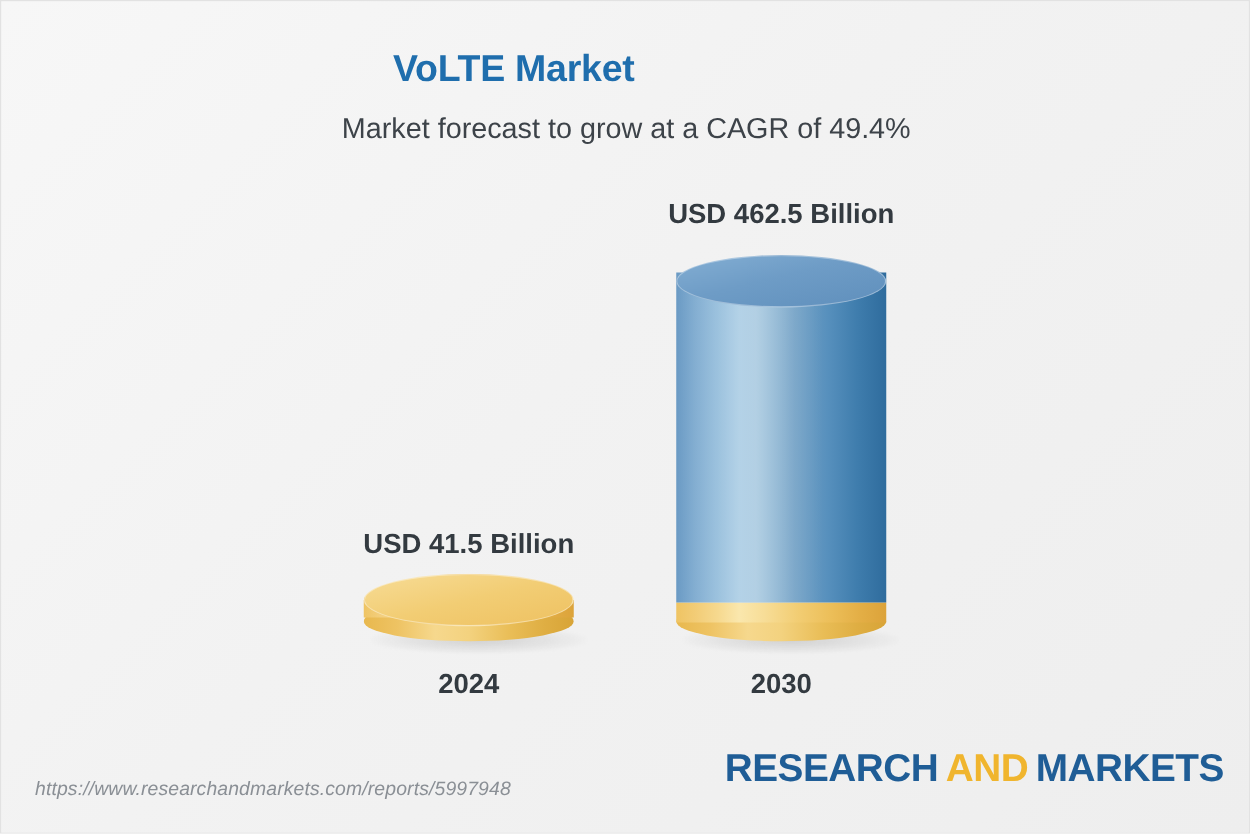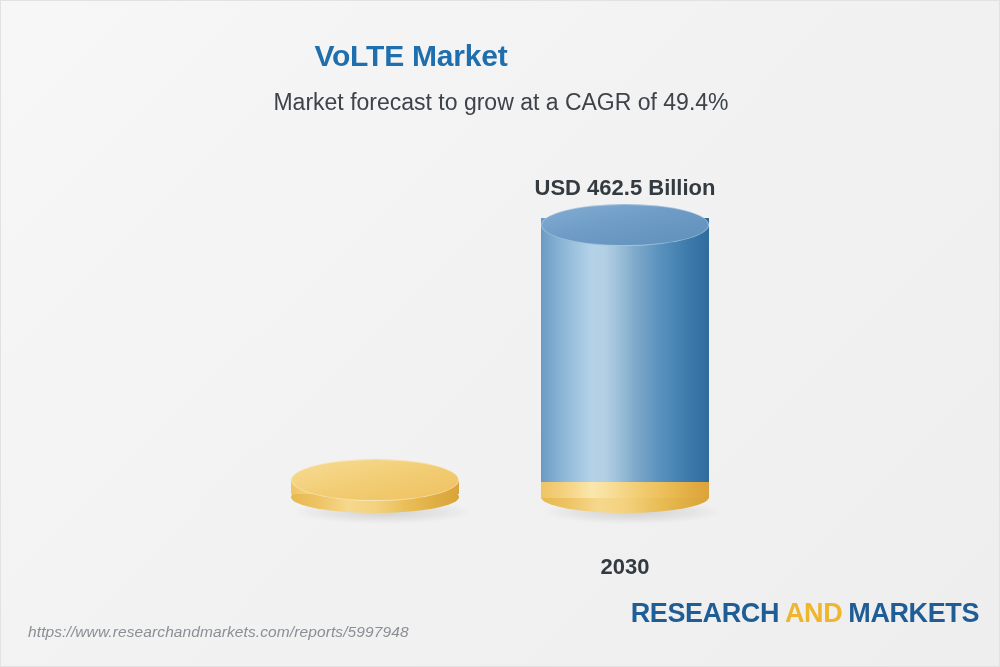--- a/index.html
+++ b/index.html
@@ -124,21 +124,21 @@
     position: absolute; left: 27px; top: 622px;
     font-size: 15.5px; color: #8a8f95;
     letter-spacing: 0.1px;
     font-style: italic;
   }
   #logo {
     position: absolute; right: 20px; top: 598px;
     text-align: right;
   }
   #logo .logo-main {
-    font-size: 27px; font-weight: bold;
+    font-size: 31px; font-weight: bold;
     letter-spacing: -0.4px;
     line-height: 1.04;
     white-space: nowrap;
   }
   #logo .lw-blue { color: #1f5d96; }
   #logo .lw-gold { color: #f0b52e; }
   #logo .logo-tag {
     font-size: 12.2px; font-weight: bold;
     color: #1f5d96;
     letter-spacing: 0.42px;
@@ -149,57 +149,59 @@
 </head>
 <body>
 
 <div id="canvas">
 
   <div id="title">VoLTE Market</div>
   <div id="subtitle">Market forecast to grow at a CAGR of 49.4%</div>
 
   <div id="plot">
 
-    <div class="val-label" style="left:474px; top:174px; width:300px;">USD 462.5 Billion</div>
+    <div class="val-label" style="left:474px; top:157px; width:300px;">USD 462.5 Billion</div>
 
     <div class="cyl" id="cyl-2030" style="left:540px; top:203px; width:168px; height:310px;">
 
       <div class="shadow"></div>
 
       <div class="bot-clip" style="top:288px; height:22px;">
         <div class="bot-ellipse gold" style="top:-11px; height:32px;"></div>
       </div>
 
       <div class="side gold" style="top:278px; height:16px;"></div>
 
       <div class="side blue" style="top:14px; height:264px;">
         <div class="sheen" style="left:0; right:0;"></div>
       </div>
 
       <div class="top-ellipse blue" style="top:0px; height:42px;"></div>
     </div>
 
+    <div class="val-label" style="left:224px; top:421px; width:300px;">USD 41.5 Billion</div>
 
     <div class="cyl" id="cyl-2024" style="left:290px; top:458px; width:168px; height:55px;">
 
       <div class="shadow"></div>
 
       <div class="bot-clip" style="top:33px; height:22px;">
         <div class="bot-ellipse gold" style="top:-11px; height:32px;"></div>
       </div>
 
       <div class="side gold" style="top:21px; height:14px;">
         <div class="sheen" style="left:0; right:0;"></div>
       </div>
 
       <div class="top-ellipse gold" style="top:0px; height:42px;"></div>
     </div>
 
-
-    <div class="cat-label" style="left:474px; top:533px; width:300px;margin-top:20px;">2030</div>
+    <div class="cat-label" style="left:224px; top:533px; width:300px;">2024</div>
+
+    <div class="cat-label" style="left:474px; top:533px; width:300px;">2030</div>
 
   </div>
 
   <div id="url">https://www.researchandmarkets.com/reports/5997948</div>
 
   <div id="logo">
     <div class="logo-main"><span class="lw-blue">RESEARCH</span><span class="lw-gold" style="margin:0 6px;">AND</span><span class="lw-blue">MARKETS</span></div>
   </div>
 
 </div>

